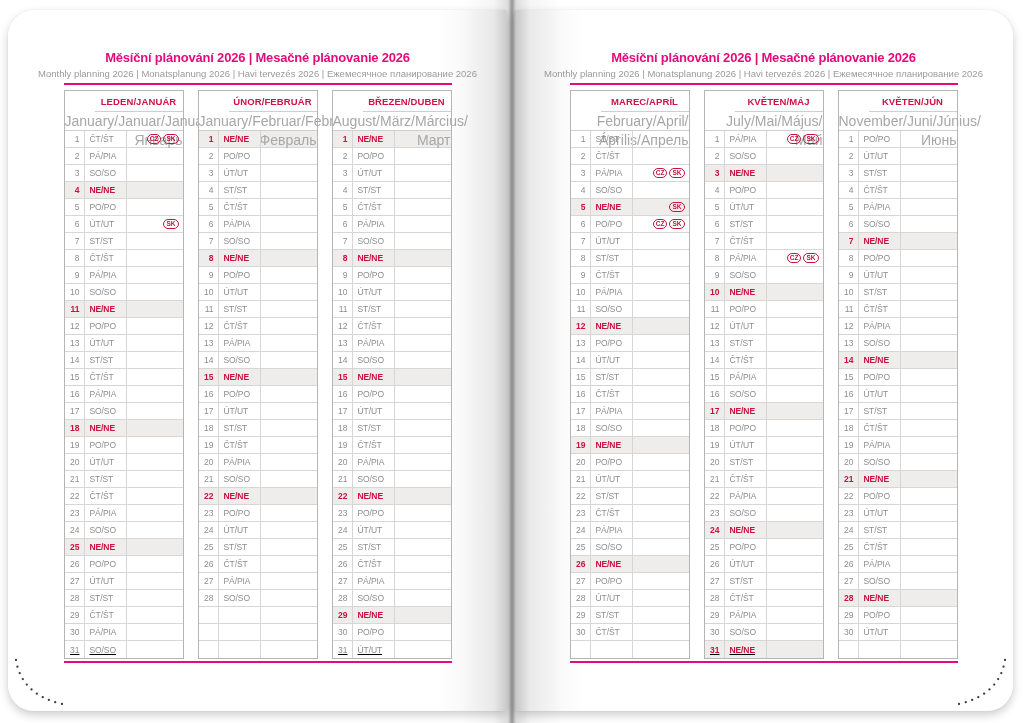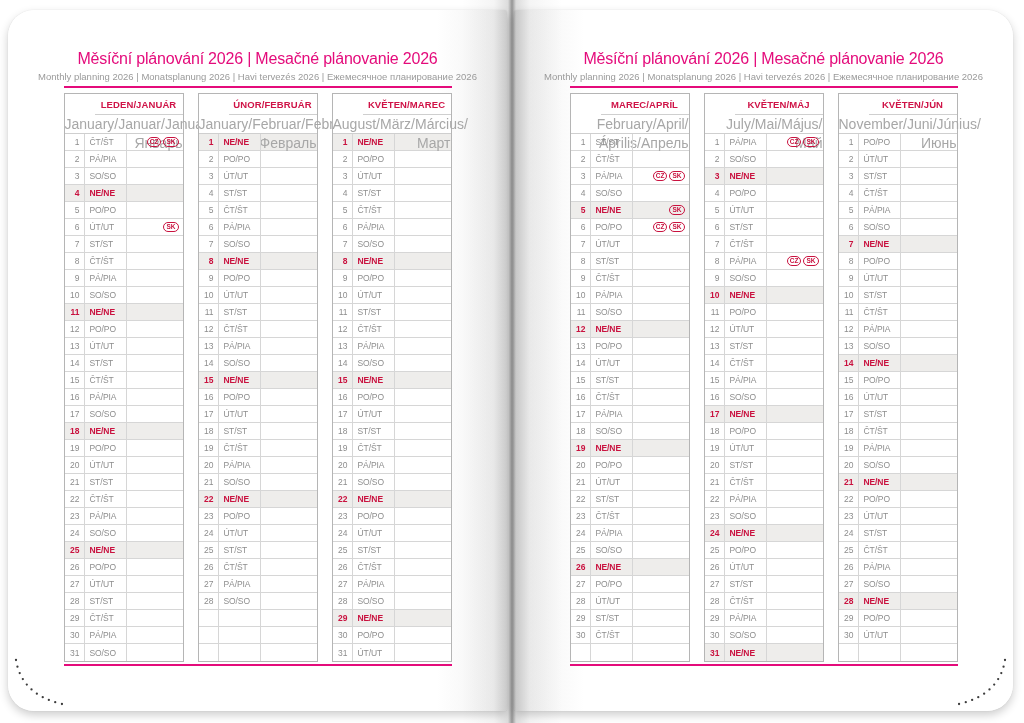--- a/index.html
+++ b/index.html
@@ -13,35 +13,35 @@
                 background:linear-gradient(to right,#ffffff 0%,#ffffff 86%,#f2f2f2 97%,#e7e7e7 100%); }
   .page.right { left:514px; border-radius:3px 26px 26px 3px;
                 background:linear-gradient(to left,#ffffff 0%,#ffffff 86%,#f2f2f2 97%,#e4e4e4 100%); }
 
   .fold { position:absolute; left:462px; top:0; width:100px; height:723px; pointer-events:none; z-index:5;
           background:linear-gradient(to right, rgba(110,110,110,0) 0%, rgba(110,110,110,0.07) 32%,
                      rgba(95,95,95,0.22) 46%, rgba(60,60,60,0.55) 50%, rgba(95,95,95,0.22) 54%,
                      rgba(110,110,110,0.07) 68%, rgba(110,110,110,0) 100%); }
 
   .page-head { padding-top:40px; text-align:center; }
-  .title { font-size:16px; font-weight:normal; color:#e40b7b; letter-spacing:-0.2px; }
+  .title { font-size:13px; font-weight:bold; color:#e40b7b; letter-spacing:-0.2px; }
   .subtitle { margin-top:3px; font-size:9.5px; color:#9a9a9a; }
   .rule { width:388px; margin:0 auto; height:2px; background:#e40b7b; }
   .top-rule { margin-top:4px; }
   .bottom-rule { margin-top:2px; }
 
   .months { width:388px; margin:5px auto 0; display:flex; justify-content:space-between; }
   .month { width:120px; border:1px solid #b5b5b5; background:#ffffff; }
   .m-name  { height:21px; line-height:21px; text-align:center; font-size:9.5px; font-weight:bold;
              color:#cf1347; border-bottom:1px solid #cfcfcf; letter-spacing:0.1px;margin-left:30px; }
   .m-langs { height:19px; line-height:19px; text-align:right; font-size:14px; color:#a7a7a7;
              border-bottom:1px solid #cfcfcf; }
 
   .day-row { display:flex; height:17px; border-bottom:1px solid #d6d6d6; }
-  .day-row:last-child { border-bottom:none; }
+  .day-row:last-child { border-bottom:none;text-decoration:underline; }
   .c { display:flex; align-items:center; font-size:8.5px; color:#8d8d8d; }
   .num  { width:20px; justify-content:flex-end; padding-right:4px; border-right:1px solid #d6d6d6; }
   .wd   { width:42px; padding-left:5px; border-right:1px solid #d6d6d6; letter-spacing:-0.1px; }
   .note { flex:1; justify-content:flex-end; padding-right:4px; }
   .day-row.hl { background:#eeedeb; }
   .day-row.hl .num, .day-row.hl .wd { color:#c9123f; font-weight:bold; }
 
   .badge { display:inline-block; border:1px solid #c9123f; color:#c9123f; font-size:6.5px;
            font-weight:bold; line-height:7.5px; padding:0 2px; border-radius:6px; margin-left:2px; }
 
@@ -382,21 +382,21 @@
     <span class="c note"></span>
   </div>
             <div class="day-row empty">
     <span class="c num"></span>
     <span class="c wd"></span>
     <span class="c note"></span>
   </div>
           </div>
       </div>
       <div class="month">
-        <div class="m-name">KVĚTEN/MAREC</div>
+        <div class="m-name">BŘEZEN/DUBEN</div>
         <div class="m-langs">August/März/Március/Март</div>
         <div class="m-days">
             <div class="day-row hl">
     <span class="c num">1</span>
     <span class="c wd">NE/NE</span>
     <span class="c note"></span>
   </div>
             <div class="day-row">
     <span class="c num">2</span>
     <span class="c wd">PO/PO</span>

